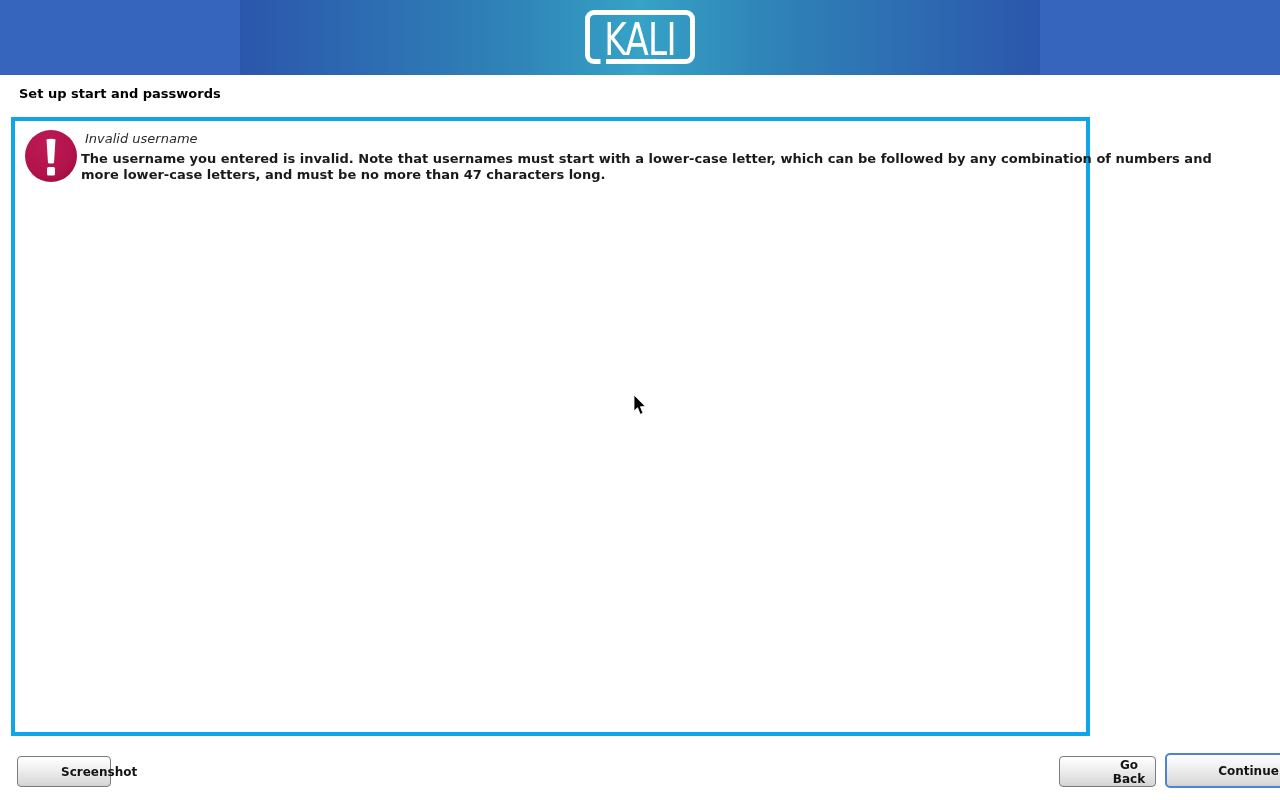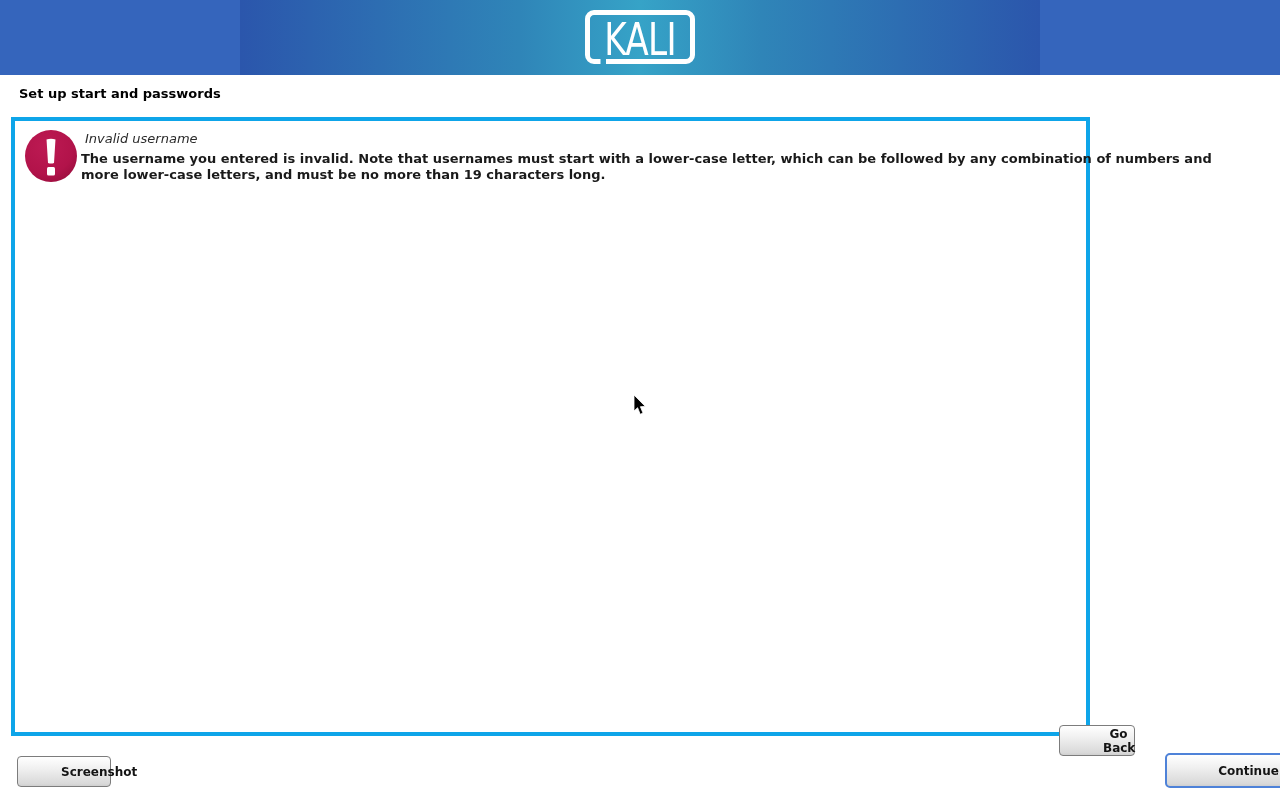--- a/index.html
+++ b/index.html
@@ -57,21 +57,21 @@
   
   .btn {
     position: absolute; height: 31px;
     background: linear-gradient(#ffffff, #f0f0f0 40%, #d9d9d9 92%, #cfcfcf);
     border: 1px solid #7c7c7c; border-radius: 4px;
     font-family: "DejaVu Sans", "Liberation Sans", sans-serif;
     font-size: 12px; font-weight: bold; color: #141414;
     text-align: center; cursor: default; padding-left: 43px;
   }
   .btn-screenshot { left: 17px; top: 756px; width: 94px; }
-  .btn-goback    { left: 1059px; top: 725px; width: 76px; }
+  .btn-goback    { left: 1059px; top: 756px; width: 97px; }
   .btn-continue  {
     left: 1165px; top: 753px; width: 124px; height: 35px;
     border: 2px solid #4e82d8; border-radius: 5px;
     background: linear-gradient(#ffffff, #f0f0f0 40%, #d9d9d9 92%, #cfcfcf);
   }
 
   
   .cursor {
     position: absolute; left: 633px; top: 395px; width: 14px; height: 22px;
     pointer-events: none;
@@ -103,21 +103,21 @@
             <stop offset="70%" stop-color="#b2134a"></stop>
             <stop offset="100%" stop-color="#9c0e3e"></stop>
           </radialGradient>
         </defs>
         <circle cx="27" cy="27" r="26" fill="url(#errGrad)"></circle>
         <path d="M 22.5 10.5 Q 27 9 31.5 10.5 L 30 34 Q 27 35 24 34 Z" fill="#ffffff"></path>
         <rect x="23" y="38" width="8" height="8.5" rx="1.5" fill="#ffffff"></rect>
       </svg>
     </div>
     <div class="error-title">Invalid username</div>
-    <div class="error-message">The username you entered is invalid. Note that usernames must start with a lower-case letter, which can be followed by any combination of numbers and more lower-case letters, and must be no more than 19 characters long.</div>
+    <div class="error-message">The username you entered is invalid. Note that usernames must start with a lower-case letter, which can be followed by any combination of numbers and more lower-case letters, and must be no more than 47 characters long.</div>
   </div>
 
   <button class="btn btn-screenshot">Screenshot</button>
   <button class="btn btn-goback">Go Back</button>
   <button class="btn btn-continue">Continue</button>
 
   <div class="cursor">
     <svg width="14" height="22" viewBox="0 0 14 22">
       <path d="M 1 0 L 1 16 L 4.6 12.7 L 7.2 19.3 L 10 18.1 L 7.4 11.7 L 12.3 11.4 Z" fill="#000000" stroke="#ffffff" stroke-width="0.8"></path>
     </svg>

